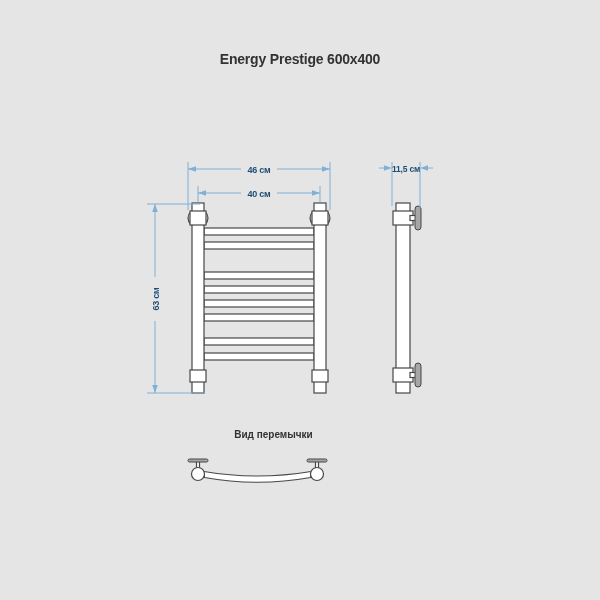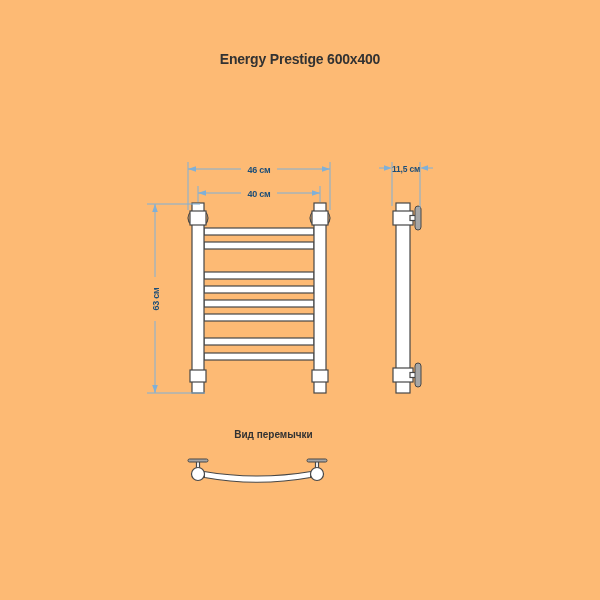--- a/index.html
+++ b/index.html
@@ -1,17 +1,17 @@
 <!DOCTYPE html>
 <html><head>
 <meta charset="utf-8">
 <style>
   html,body{margin:0;padding:0;}
   #stage{
-    position:relative;width:600px;height:600px;background:#fdba74;
+    position:relative;width:600px;height:600px;background:#e5e5e5;
     font-family:"Liberation Sans",sans-serif;overflow:hidden;
   }
   #title{
     position:absolute;left:0;right:0;top:51px;text-align:center;
     font-size:14px;font-weight:bold;color:#323232;letter-spacing:-0.2px;
   }
   #crossbar-label{
     position:absolute;left:257px;top:429px;transform:translateX(-50%);
     font-size:10px;font-weight:bold;color:#323232;white-space:nowrap;padding-left:33px;
   }

